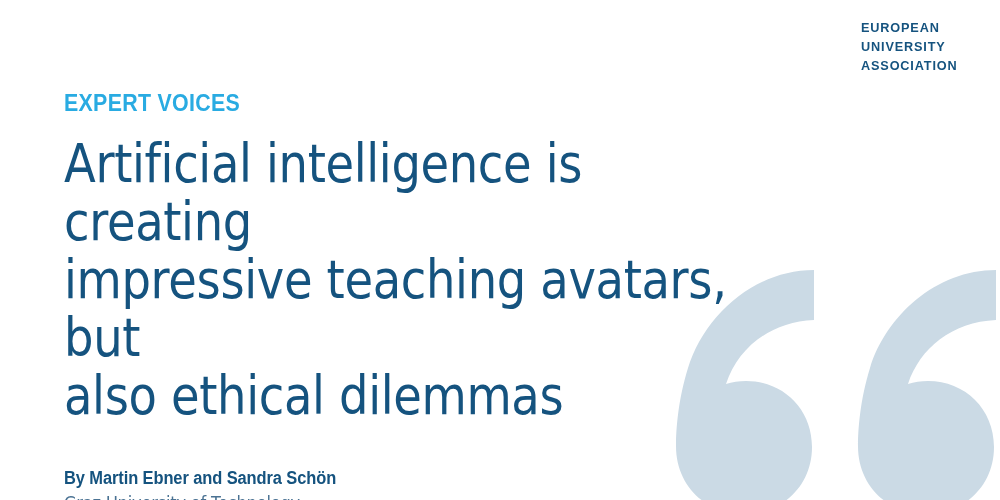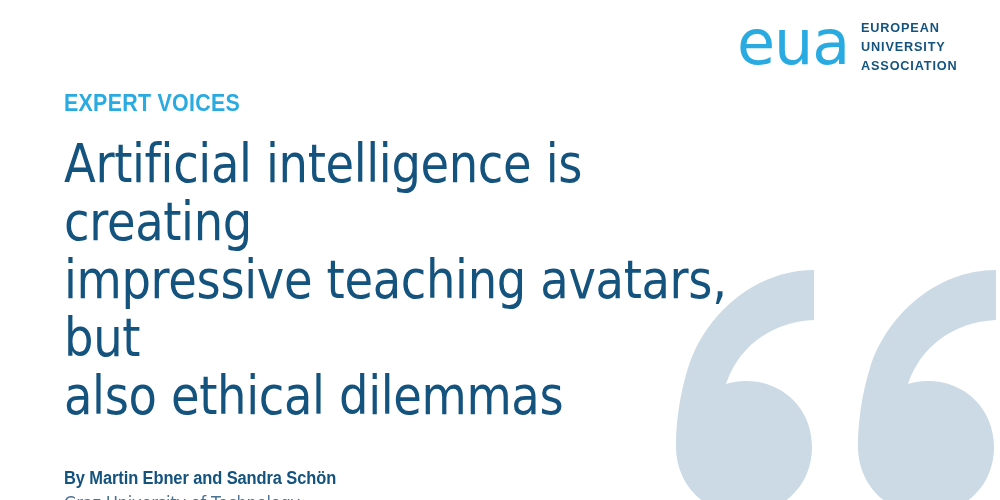--- a/index.html
+++ b/index.html
@@ -137,21 +137,20 @@
   <div class="quote-decor">
     <svg viewBox="0 0 320 250" xmlns="http://www.w3.org/2000/svg" aria-hidden="true">
       <g fill="#cbdae5">
         <path d="M138 6 C 78 6, 28 52, 12 104 C 2 136, 0 166, 0 182 C 0 222, 30 250, 68 250 C 106 250, 136 222, 136 183 C 136 145, 107 117, 70 117 C 63 117, 56 118, 50 120 C 62 84, 94 58, 138 56 Z"></path>
         <path d="M320 6 C 260 6, 210 52, 194 104 C 184 136, 182 166, 182 182 C 182 222, 212 250, 250 250 C 288 250, 318 222, 318 183 C 318 145, 289 117, 252 117 C 245 117, 238 118, 232 120 C 244 84, 276 58, 320 56 Z"></path>
       </g>
     </svg>
   </div>
 
   <div class="logo">
-    <div class="logo-mark">eua</div>
     <div class="logo-words">
       <span>EUROPEAN</span>
       <span>UNIVERSITY</span>
       <span>ASSOCIATION</span>
     </div>
   </div>
 
   <div class="content">
 
     <div class="eyebrow">EXPERT VOICES</div>

